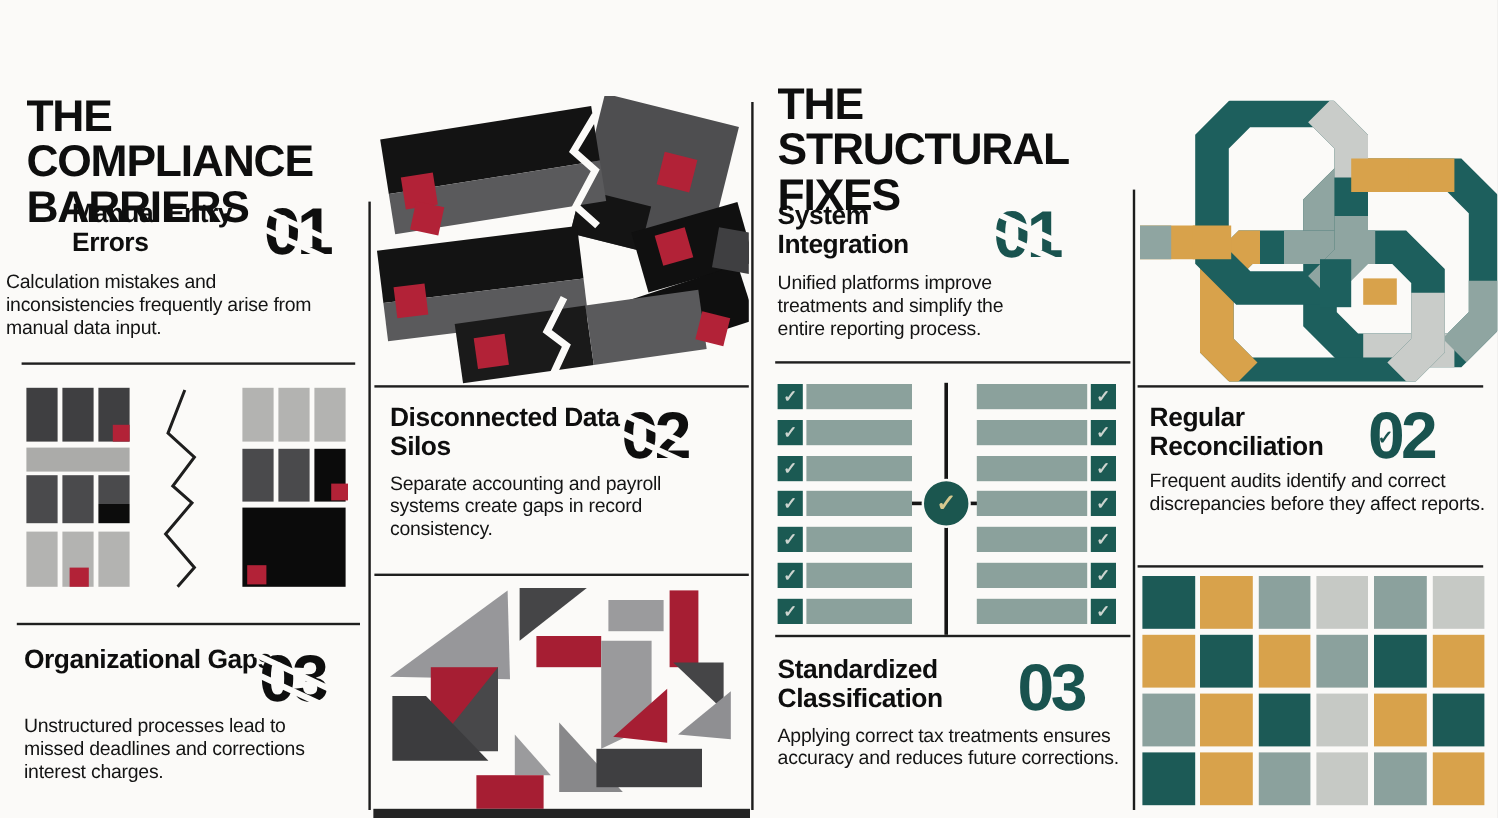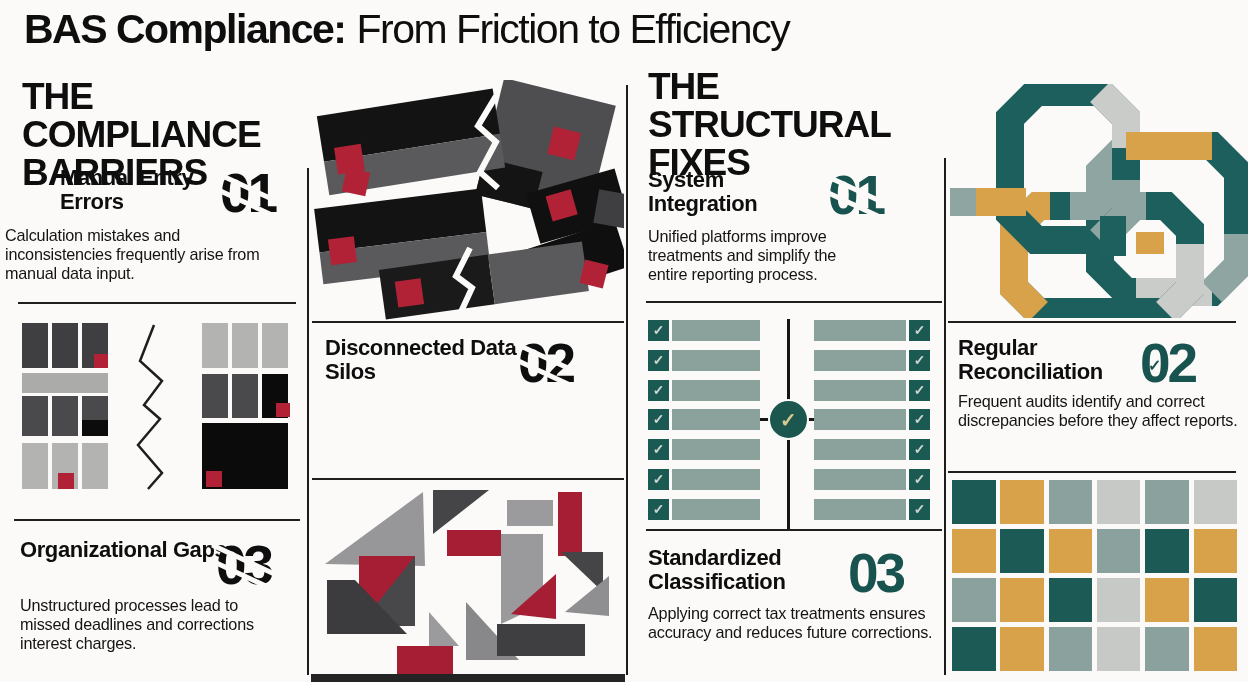--- a/index.html
+++ b/index.html
@@ -35,23 +35,20 @@
   .cl-circle span{color:#d6c98f;font-size:20px;font-weight:700;}
   
   .color-grid{position:absolute;left:952px;top:480px;width:288px;height:196px;}
   .grid-cell{position:absolute;width:43.5px;height:43.5px;}
 </style>
 </head>
 <body>
 
 <div class="canvas">
 
-  <div class="abs main-title">
-    <span class="tb">BAS Compliance:</span><span class="tr">From Friction to Efficiency</span>
-  </div>
 
   <div class="vline" style="left:626px;top:85px;height:590px;"></div>
   <div class="vline" style="left:307px;top:168px;height:507px;"></div>
   <div class="vline" style="left:944px;top:158px;height:517px;"></div>
   <div class="hline" style="left:18px;top:302px;width:278px;"></div>
   <div class="hline" style="left:14px;top:519px;width:286px;"></div>
   <div class="hline" style="left:312px;top:321px;width:312px;"></div>
   <div class="hline" style="left:312px;top:478px;width:312px;"></div>
   <div class="hline" style="left:646px;top:301px;width:296px;"></div>
   <div class="hline" style="left:646px;top:529px;width:296px;"></div>
@@ -64,20 +61,21 @@
   <div class="abs item-title" style="left:20px;top:166px;width:180px;margin-left:40px;">Manual Entry Errors</div>
   <div class="num" style="left:220px;top:166px;">
     <span>01</span><i class="cut c1"></i><i class="cut c2"></i>
   </div>
   <div class="abs item-desc" style="left:5px;top:226px;width:272px;">Calculation mistakes and inconsistencies frequently arise from manual data input.</div>
 
   <div class="abs item-title" style="left:325px;top:336px;width:200px;">Disconnected Data Silos</div>
   <div class="num" style="left:518px;top:336px;">
     <span>02</span><i class="cut c1"></i><i class="cut c2"></i>
   </div>
+  <div class="abs item-desc" style="left:325px;top:394px;width:255px;">Separate accounting and payroll systems create gaps in record consistency.</div>
 
   <div class="abs item-title" style="left:20px;top:538px;width:210px;">Organizational Gaps</div>
   <div class="num" style="left:216px;top:538px;">
     <span>03</span><i class="cut c1"></i><i class="cut c2"></i>
   </div>
   <div class="abs item-desc" style="left:20px;top:596px;width:235px;">Unstructured processes lead to missed deadlines and corrections interest charges.</div>
 
   <div class="abs item-title" style="left:648px;top:168px;width:140px;">System Integration</div>
   <div class="num teal" style="left:828px;top:168px;">
     <span>01</span><i class="cut c1"></i><i class="cut c2"></i>

